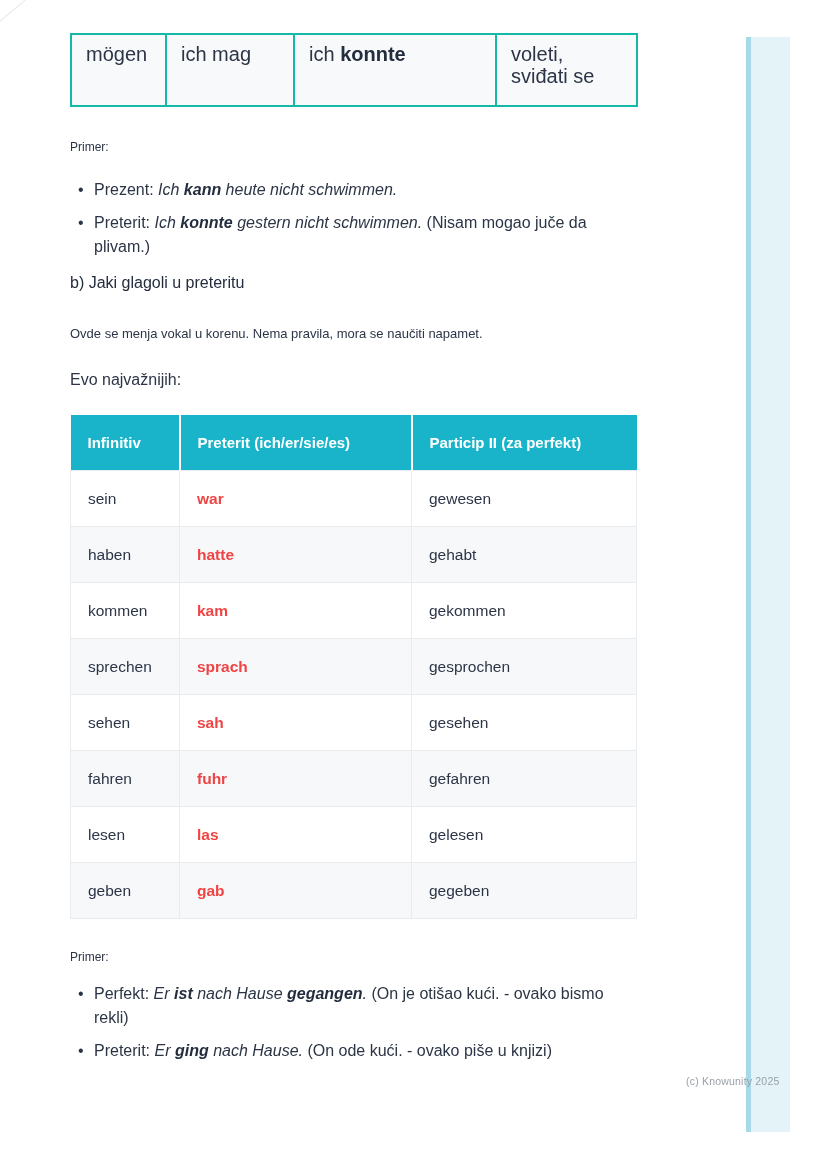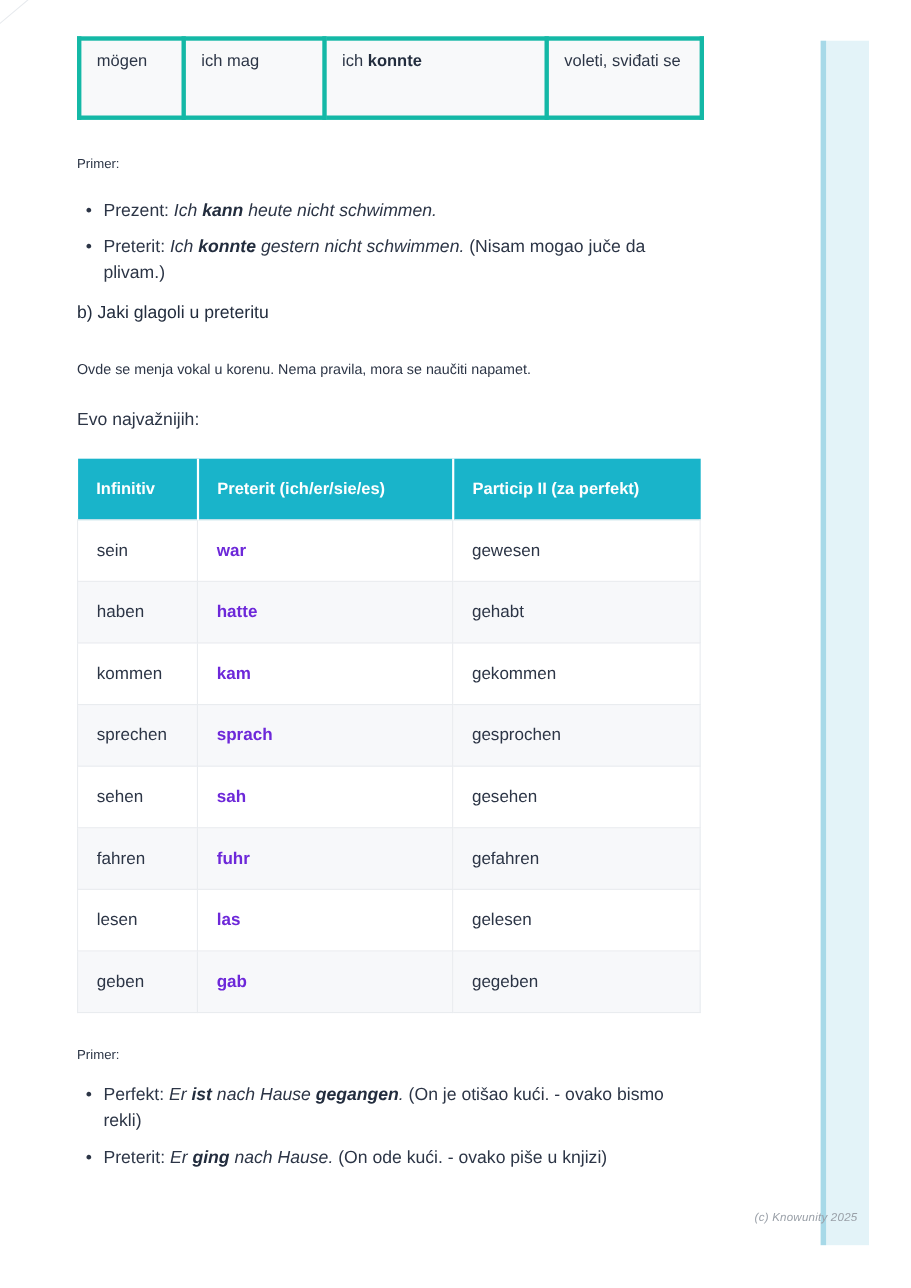--- a/index.html
+++ b/index.html
@@ -11,22 +11,22 @@
   .page { position:relative; width:828px; height:1171px; background:#fff; overflow:hidden; }
   .corner-fold {
     position:absolute; left:-7px; top:9px; width:42px; height:1px;
     background:#e7eaee; transform:rotate(-40deg);
   }
   .content { position:absolute; left:70px; top:33px; width:566px; }
 
   
   table.carry-table { border-collapse:collapse; width:566px; table-layout:fixed; }
   table.carry-table td {
-    border:4px solid #14b8a6; background:#f8f9fa; vertical-align:top;
-    padding:8px 14px; font-size:15px; line-height:22px; height:72px; box-sizing:border-box;
+    border:2px solid #14b8a6; background:#f8f9fa; vertical-align:top;
+    padding:8px 14px; font-size:20px; line-height:22px; height:72px; box-sizing:border-box;
   }
   .bold { font-weight:700; color:#232d3e; }
 
   .primer { font-size:12px; line-height:21px; margin:30px 0 0; }
 
   ul.bullets { list-style:none; margin:20px 0 0; padding:0; max-width:552px; }
   ul.bullets li { position:relative; padding-left:24px; font-size:16px; line-height:24px; }
   ul.bullets li + li { margin-top:9px; }
   ul.bullets li::before { content:"•"; position:absolute; left:8px; top:0; color:#2c3546; }
   ul.bullets em { font-style:italic; }
@@ -41,30 +41,29 @@
   table.verb-table th {
     background:#19b4ca; color:#ffffff; text-align:left; font-size:15px; font-weight:700;
     height:55px; padding:0 4px 0 17px; border-right:2px solid #ffffff;
   }
   table.verb-table th:last-child { border-right:none; }
   table.verb-table td {
     border:1px solid #e9ecef; font-size:15.5px; height:55px;
     padding:0 4px 0 17px; vertical-align:middle; background:#ffffff;
   }
   table.verb-table tbody tr:nth-child(even) td { background:#f7f8fa; }
-  table.verb-table td.pret { font-weight:700; color:#6d28d9; }
+  table.verb-table td.pret { font-weight:700; color:#ef4444; }
 
   .primer2 { margin-top:28px; }
   ul.bullets.second { margin-top:14px; }
   ul.bullets.second li + li { }
 
   .copyright {
-    position:absolute; left:686px; top:1101px; font-size:10.5px; color:#9aa0a8; z-index:3;
+    position:absolute; left:686px; top:1075px; font-size:10.5px; color:#9aa0a8; z-index:3;
     letter-spacing:0.2px;
-    font-style:italic;
   }
   .edge-line { position:absolute; left:746px; top:37px; width:5px; height:1095px; background:#a7d9e8; z-index:2; }
   .edge-fill { position:absolute; left:751px; top:37px; width:39px; height:1095px; background:#e3f3f8; z-index:1; }
 </style>
 </head>
 <body>
 
 <div class="page">
   <div class="corner-fold"></div>
 

